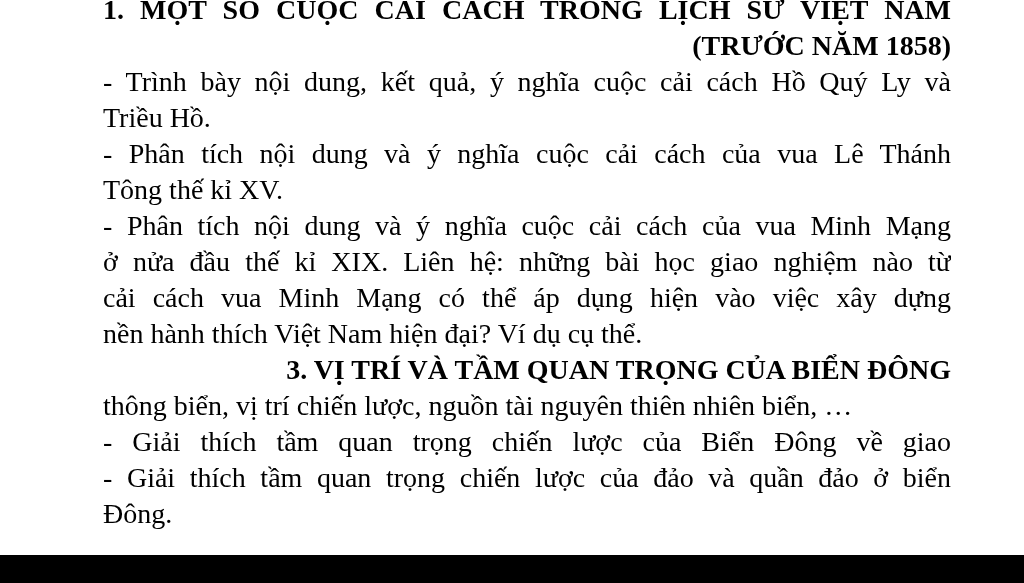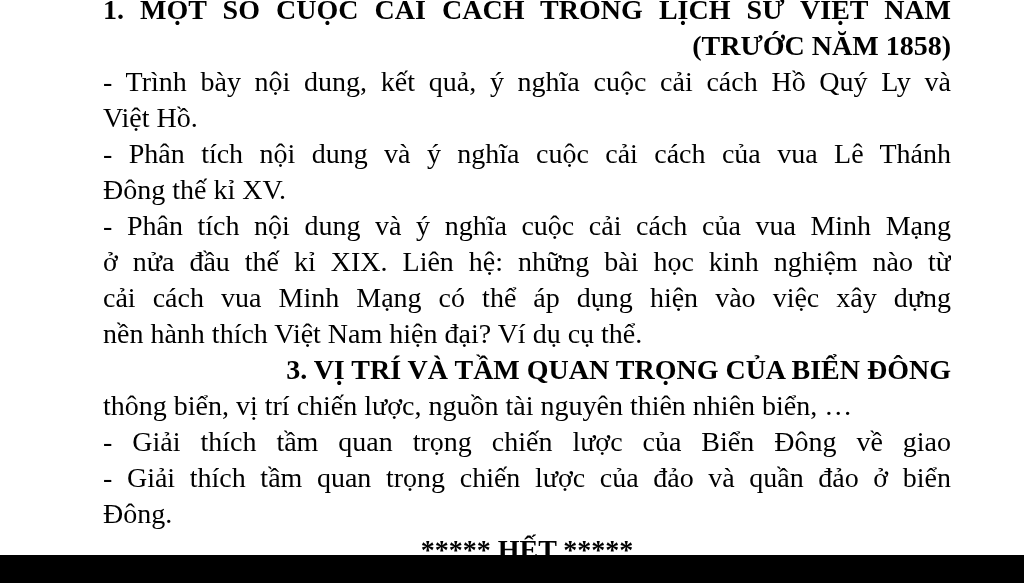--- a/index.html
+++ b/index.html
@@ -57,28 +57,27 @@
     z-index: 5;
   }
 </style>
 </head>
 <body>
 
 <div class="doc">
   <div class="line heading-justify">1. MỘT SỐ CUỘC CẢI CÁCH TRONG LỊCH SỬ VIỆT NAM</div>
   <div class="line heading">(TRƯỚC NĂM 1858)</div>
   <div class="line justify">- Trình bày nội dung, kết quả, ý nghĩa cuộc cải cách Hồ Quý Ly và</div>
-  <div class="line left">Việt Hồ.</div>
+  <div class="line left">Triều Hồ.</div>
   <div class="line justify">- Phân tích nội dung và ý nghĩa cuộc cải cách của vua Lê Thánh</div>
-  <div class="line left">Đông thế kỉ XV.</div>
+  <div class="line left">Tông thế kỉ XV.</div>
   <div class="line justify">- Phân tích nội dung và ý nghĩa cuộc cải cách của vua Minh Mạng</div>
-  <div class="line justify">ở nửa đầu thế kỉ XIX. Liên hệ: những bài học kinh nghiệm nào từ</div>
+  <div class="line justify">ở nửa đầu thế kỉ XIX. Liên hệ: những bài học giao nghiệm nào từ</div>
   <div class="line justify">cải cách vua Minh Mạng có thể áp dụng hiện vào việc xây dựng</div>
   <div class="line left">nền hành thích Việt Nam hiện đại? Ví dụ cụ thể.</div>
   <div class="line heading">3. VỊ TRÍ VÀ TẦM QUAN TRỌNG CỦA BIỂN ĐÔNG</div>
   <div class="line left">thông biển, vị trí chiến lược, nguồn tài nguyên thiên nhiên biển, …</div>
   <div class="line justify">- Giải thích tầm quan trọng chiến lược của Biển Đông về giao</div>
   <div class="line justify">- Giải thích tầm quan trọng chiến lược của đảo và quần đảo ở biển</div>
   <div class="line left">Đông.</div>
-  <div class="line center-bold">***** HẾT *****</div>
 </div>
 
 <div class="bottom-bar"></div>
 
 </body></html>

